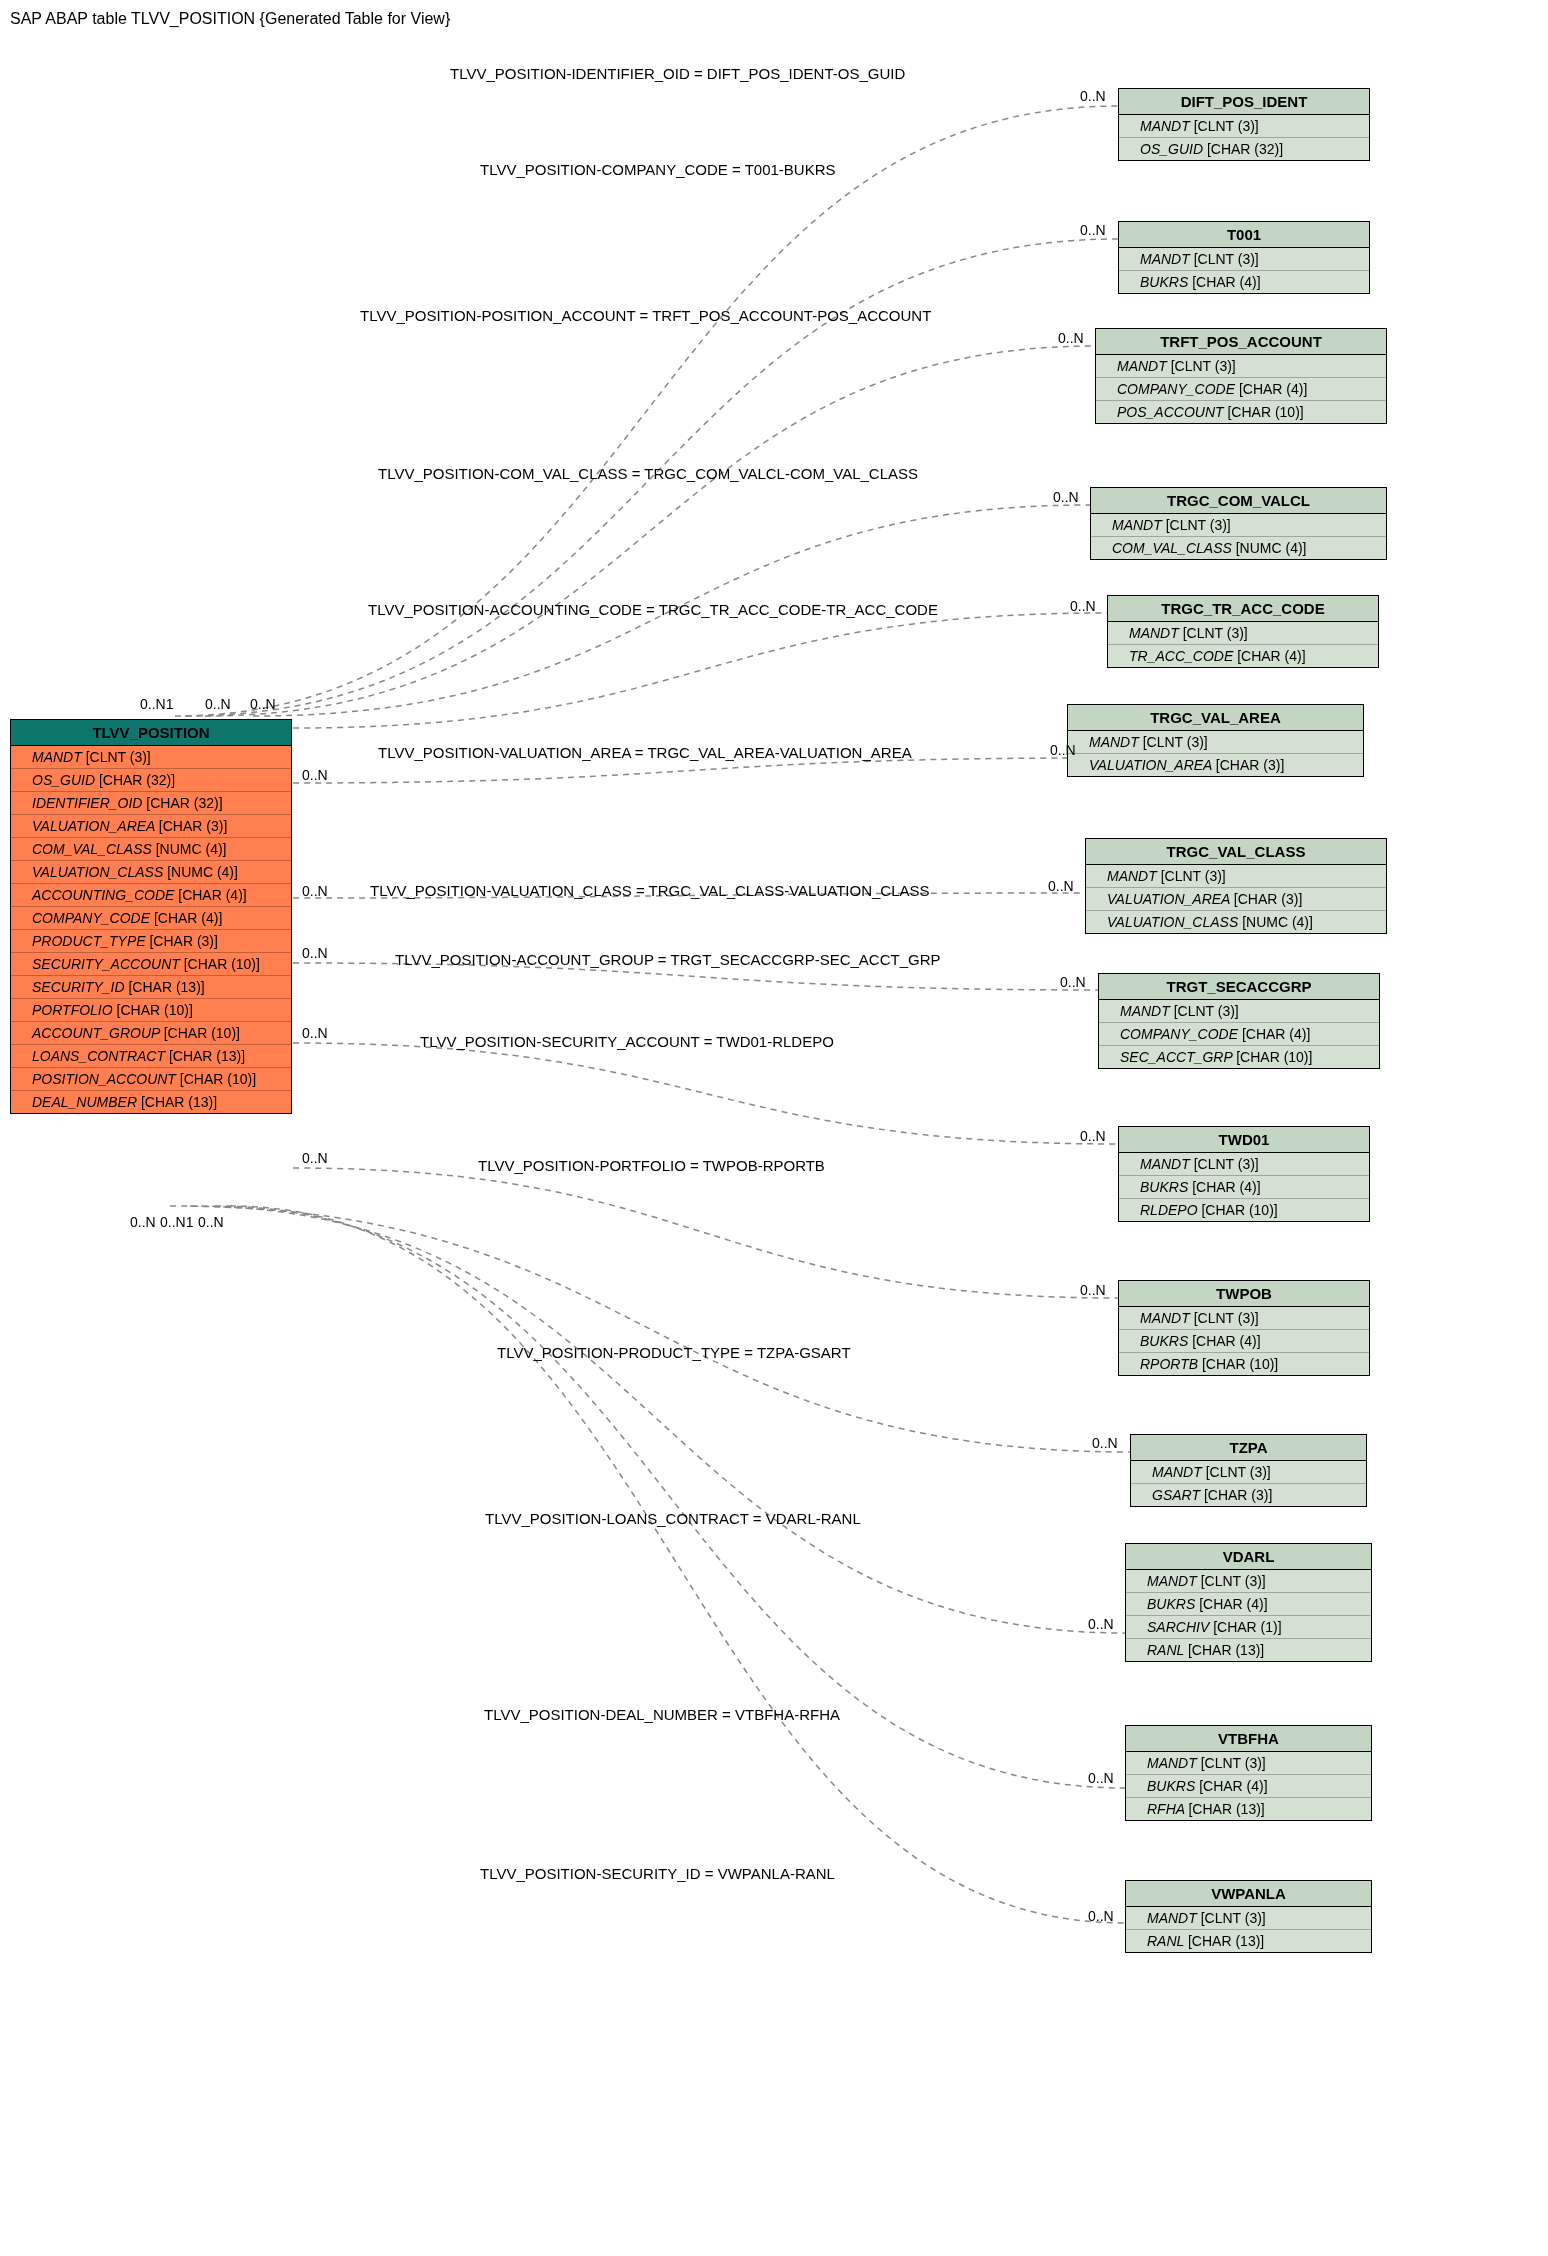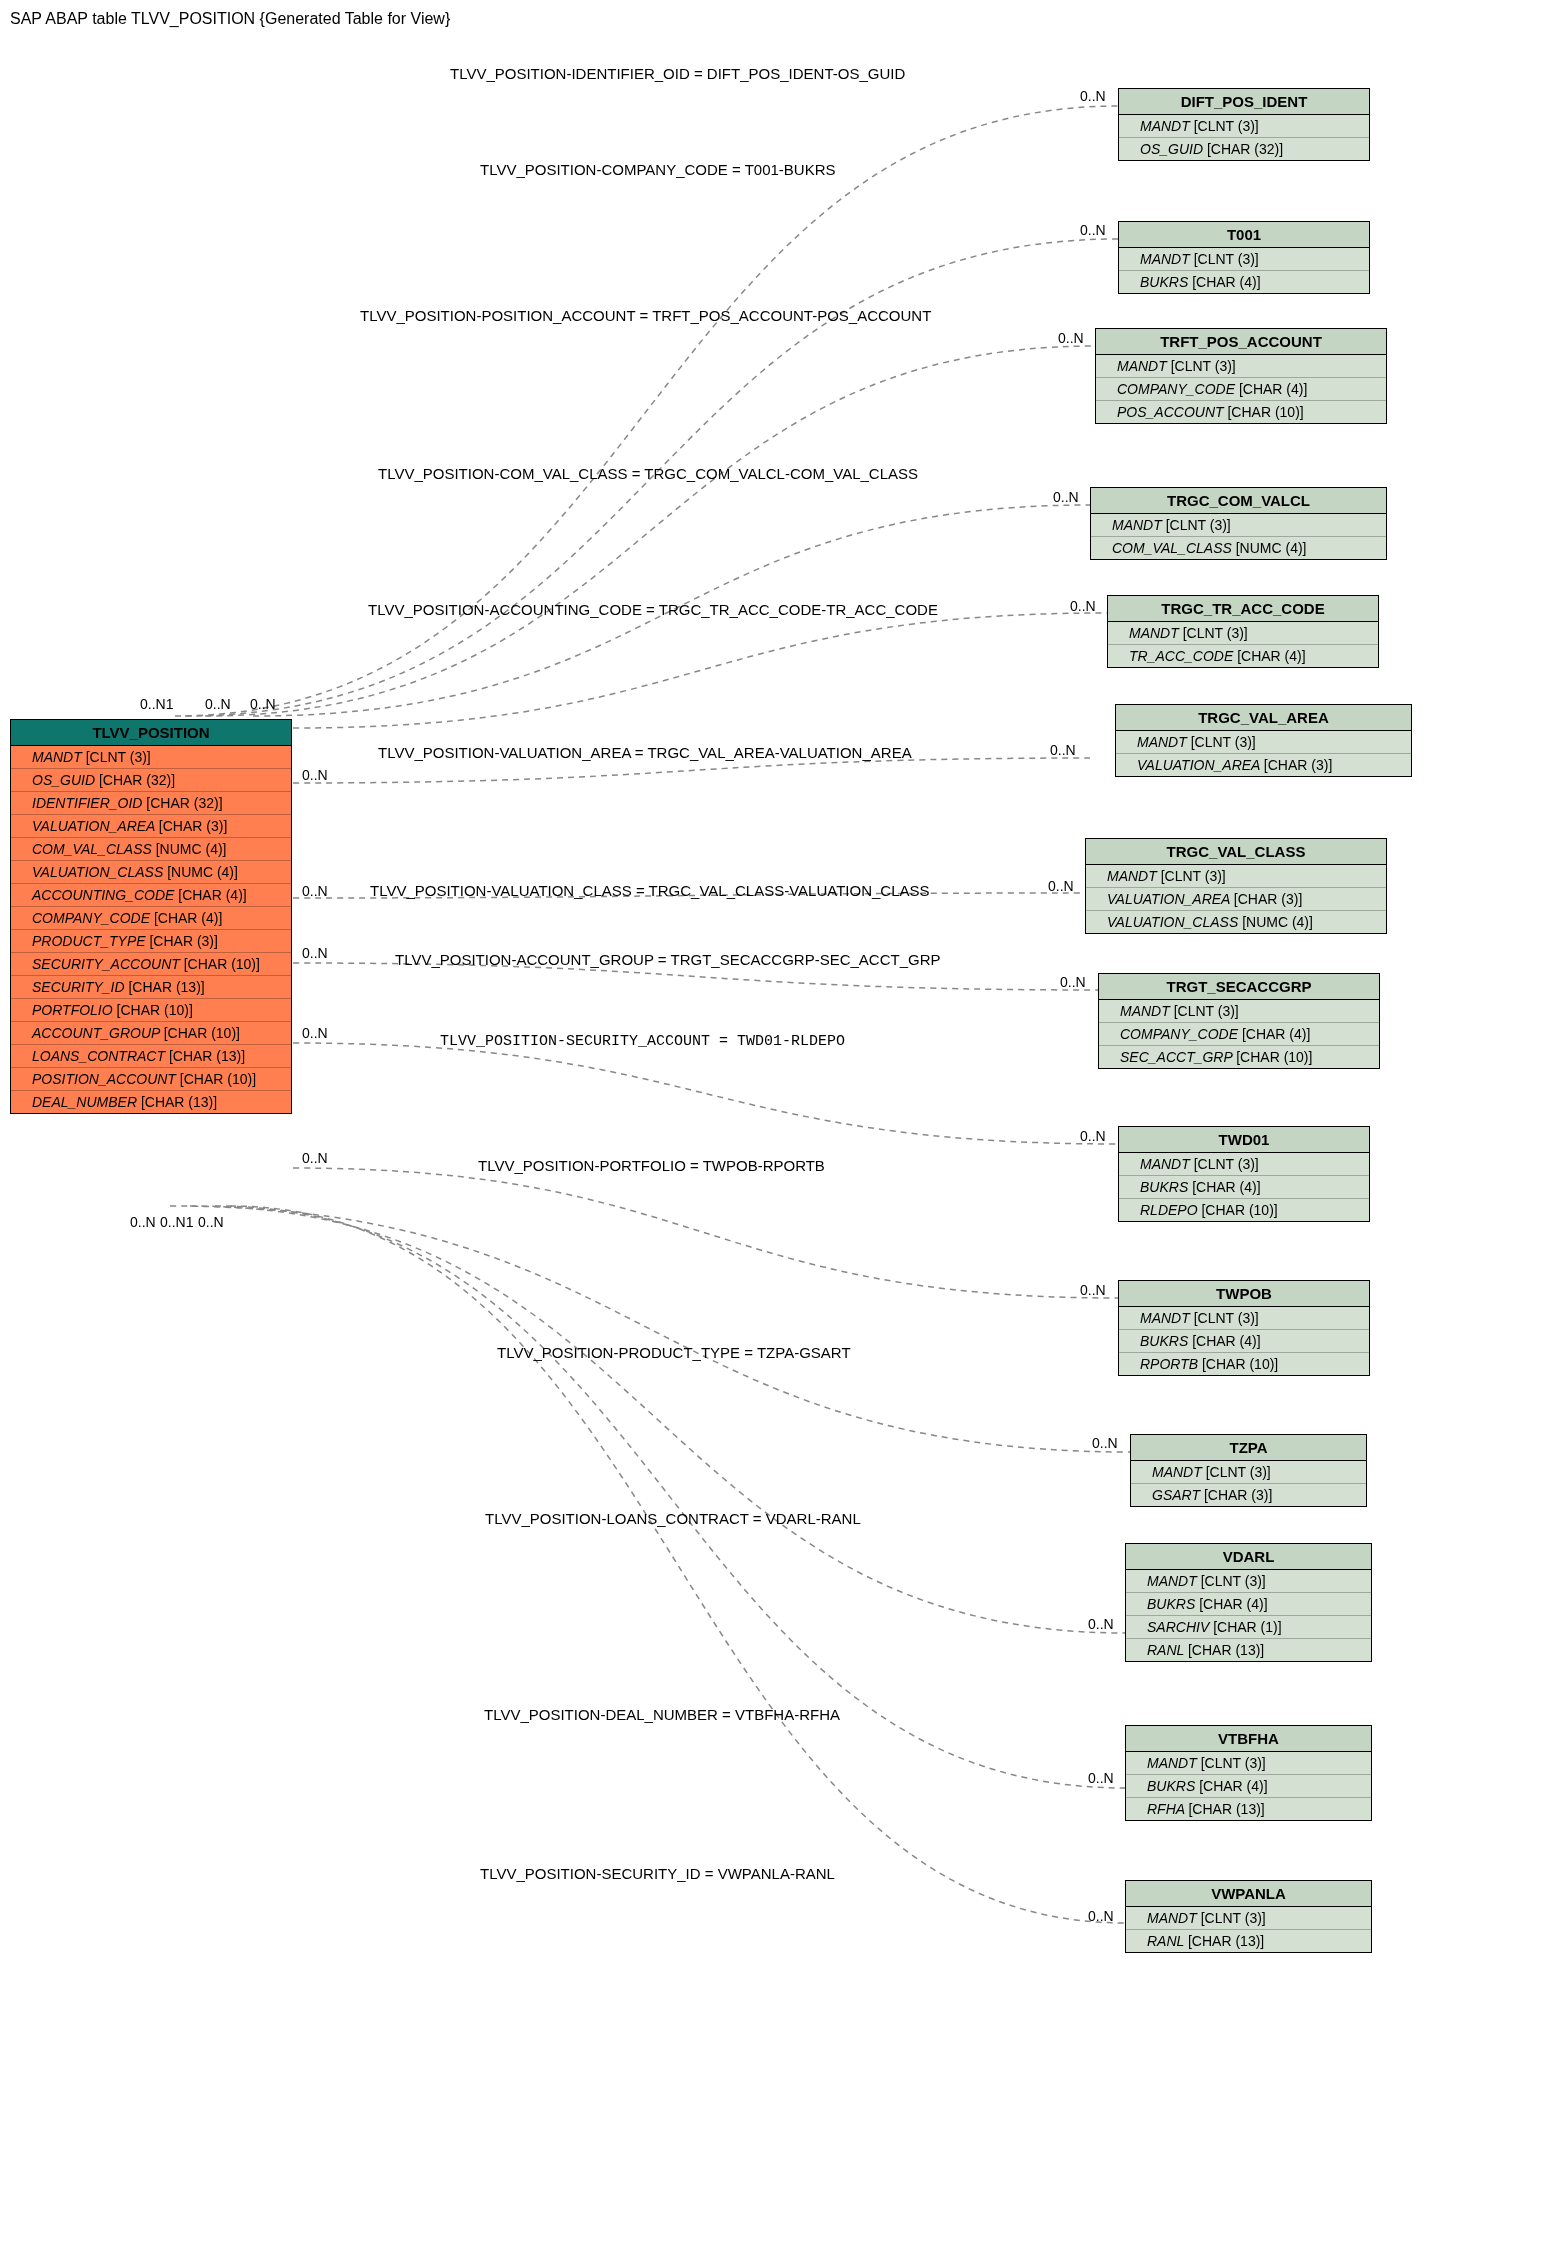--- a/index.html
+++ b/index.html
@@ -90,21 +90,21 @@
     <div class="rel-label" style="left: 378px; top: 437px;">TLVV_POSITION-COM_VAL_CLASS = TRGC_COM_VALCL-COM_VAL_CLASS</div>
     <div class="card-label" style="left: 250px; top: 668px;">0..N</div>
     <div class="card-label" style="left: 1053px; top: 461px;">0..N</div>
     <div class="box green" style="left: 1107px; top: 567px; width: 270px;">
       <div class="box-header">TRGC_TR_ACC_CODE</div>
       <div class="box-row"><span>MANDT</span> <span class="dtype">[CLNT (3)]</span></div>
       <div class="box-row"><span>TR_ACC_CODE</span> <span class="dtype">[CHAR (4)]</span></div>
     </div>
     <div class="rel-label" style="left: 368px; top: 573px;">TLVV_POSITION-ACCOUNTING_CODE = TRGC_TR_ACC_CODE-TR_ACC_CODE</div>
     <div class="card-label" style="left: 1070px; top: 570px;">0..N</div>
-    <div class="box green" style="left: 1115px; top: 676px; width: 295px;">
+    <div class="box green" style="left: 1067px; top: 676px; width: 295px;">
       <div class="box-header">TRGC_VAL_AREA</div>
       <div class="box-row"><span>MANDT</span> <span class="dtype">[CLNT (3)]</span></div>
       <div class="box-row"><span>VALUATION_AREA</span> <span class="dtype">[CHAR (3)]</span></div>
     </div>
     <div class="rel-label" style="left: 378px; top: 716px;">TLVV_POSITION-VALUATION_AREA = TRGC_VAL_AREA-VALUATION_AREA</div>
     <div class="card-label" style="left: 302px; top: 739px;">0..N</div>
     <div class="card-label" style="left: 1050px; top: 714px;">0..N</div>
     <div class="box green" style="left: 1085px; top: 810px; width: 300px;">
       <div class="box-header">TRGC_VAL_CLASS</div>
       <div class="box-row"><span>MANDT</span> <span class="dtype">[CLNT (3)]</span></div>
@@ -122,21 +122,21 @@
     </div>
     <div class="rel-label" style="left: 395px; top: 923px;">TLVV_POSITION-ACCOUNT_GROUP = TRGT_SECACCGRP-SEC_ACCT_GRP</div>
     <div class="card-label" style="left: 302px; top: 917px;">0..N</div>
     <div class="card-label" style="left: 1060px; top: 946px;">0..N</div>
     <div class="box green" style="left: 1118px; top: 1098px; width: 250px;">
       <div class="box-header">TWD01</div>
       <div class="box-row"><span>MANDT</span> <span class="dtype">[CLNT (3)]</span></div>
       <div class="box-row"><span>BUKRS</span> <span class="dtype">[CHAR (4)]</span></div>
       <div class="box-row"><span>RLDEPO</span> <span class="dtype">[CHAR (10)]</span></div>
     </div>
-    <div class="rel-label" style="left: 440px; top: 1005px; font-family: Liberation Mono, monospace;">TLVV_POSITION-SECURITY_ACCOUNT = TWD01-RLDEPO</div>
+    <div class="rel-label" style="left: 420px; top: 1005px;">TLVV_POSITION-SECURITY_ACCOUNT = TWD01-RLDEPO</div>
     <div class="card-label" style="left: 302px; top: 997px;">0..N</div>
     <div class="card-label" style="left: 1080px; top: 1100px;">0..N</div>
     <div class="box green" style="left: 1118px; top: 1252px; width: 250px;">
       <div class="box-header">TWPOB</div>
       <div class="box-row"><span>MANDT</span> <span class="dtype">[CLNT (3)]</span></div>
       <div class="box-row"><span>BUKRS</span> <span class="dtype">[CHAR (4)]</span></div>
       <div class="box-row"><span>RPORTB</span> <span class="dtype">[CHAR (10)]</span></div>
     </div>
     <div class="rel-label" style="left: 478px; top: 1129px;">TLVV_POSITION-PORTFOLIO = TWPOB-RPORTB</div>
     <div class="card-label" style="left: 302px; top: 1122px;">0..N</div>

